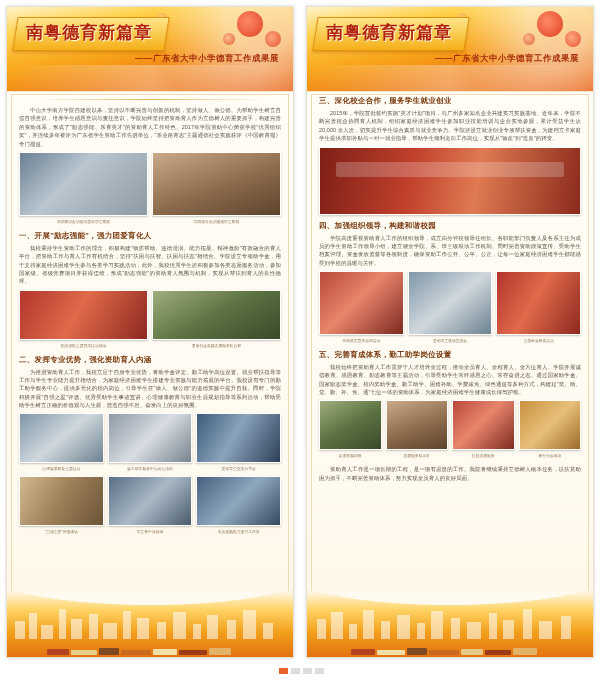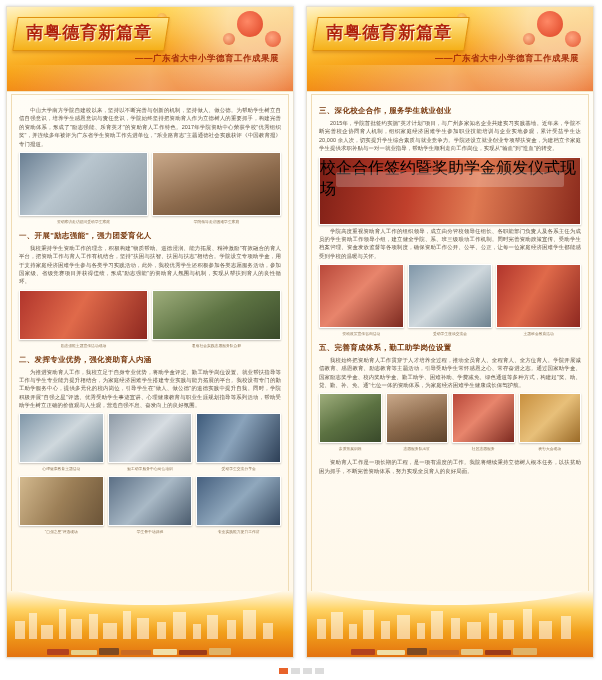--- a/index.html
+++ b/index.html
@@ -265,28 +265,28 @@
       <div class="flower f4"></div>
       <div class="ribbon">
         <span>南粤德育新篇章</span>
       </div>
       <div class="banner-sub">——广东省大中小学德育工作成果展</div>
       <div class="banner-wave"></div>
     </div>
 
     <div class="paper">
 
-      <div class="sec-head" style="margin-top:10px">三、深化校企合作，服务学生就业创业</div>
+      <div class="sec-head" style="margin-top:0">三、深化校企合作，服务学生就业创业</div>
       <p class="para indent">2015年，学院首批签约实施"英才计划"项目，与广州多家知名企业共建实习实践基地。近年来，学院不断完善校企协同育人机制，组织家庭经济困难学生参加职业技能培训与企业实地参观，累计受益学生达 20,000 余人次，切实提升学生综合素质与就业竞争力。学院还设立就业创业专项帮扶资金，为建档立卡家庭学生提供求职补贴与一对一就业指导，帮助学生顺利走向工作岗位，实现从"输血"到"造血"的转变。</p>
 
       <div class="banner-photo">
         <div class="stageband"></div>
-        <div class="cap">校企合作签约暨奖助学金颁发仪式现场</div>
-      </div>
-
+      </div>
+
+      <div class="sec-head">四、加强组织领导，构建和谐校园</div>
       <p class="para indent">学院高度重视资助育人工作的组织领导，成立由分管校领导任组长、各职能部门负责人及各系主任为成员的学生资助工作领导小组，建立健全学院、系、班三级联动工作机制。同时完善资助政策宣传、受助学生档案管理、资金发放监督等各项制度，确保资助工作公开、公平、公正，让每一位家庭经济困难学生都能感受到学校的温暖与关怀。</p>
 
       <div class="photos three">
         <div class="ph p-h tall"></div>
         <div class="ph p-d tall"></div>
         <div class="ph p-c tall"></div>
       </div>
       <div class="photo-row-caps">
         <div class="cap-out">资助政策宣传咨询活动</div>
         <div class="cap-out">受助学生座谈交流会</div>

